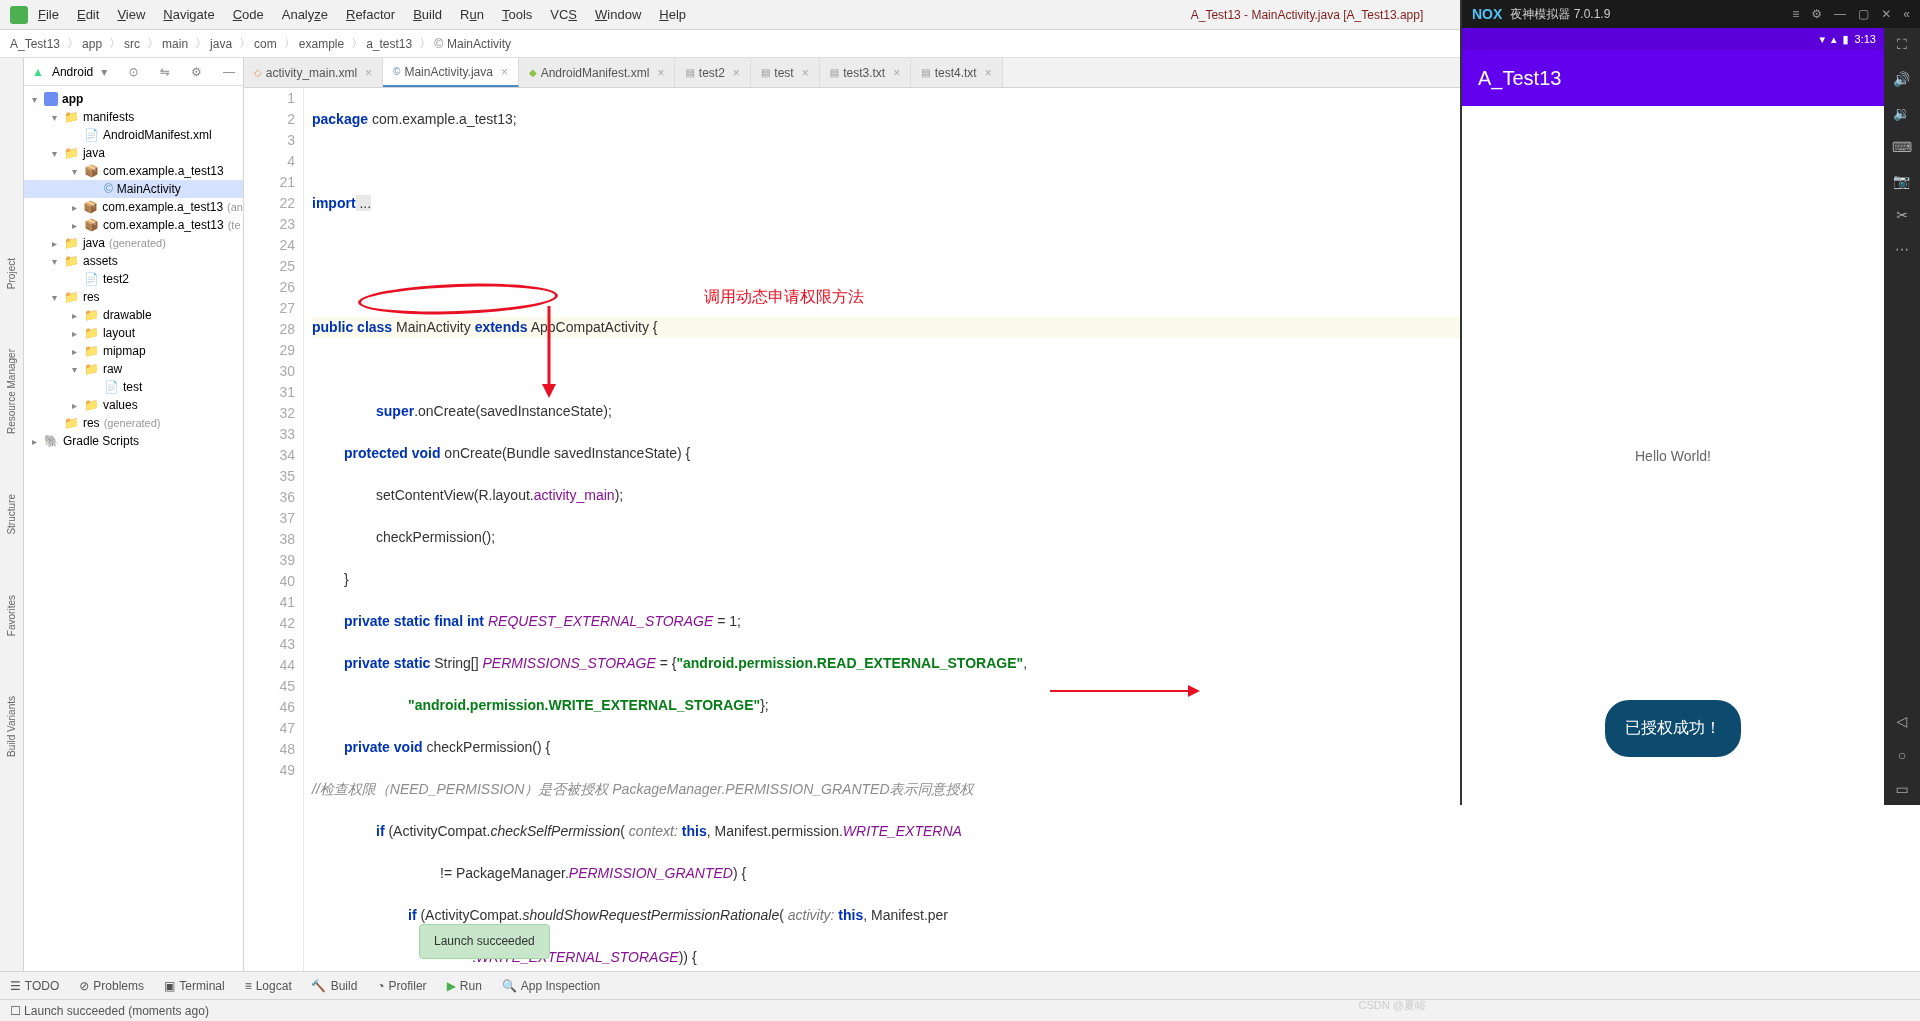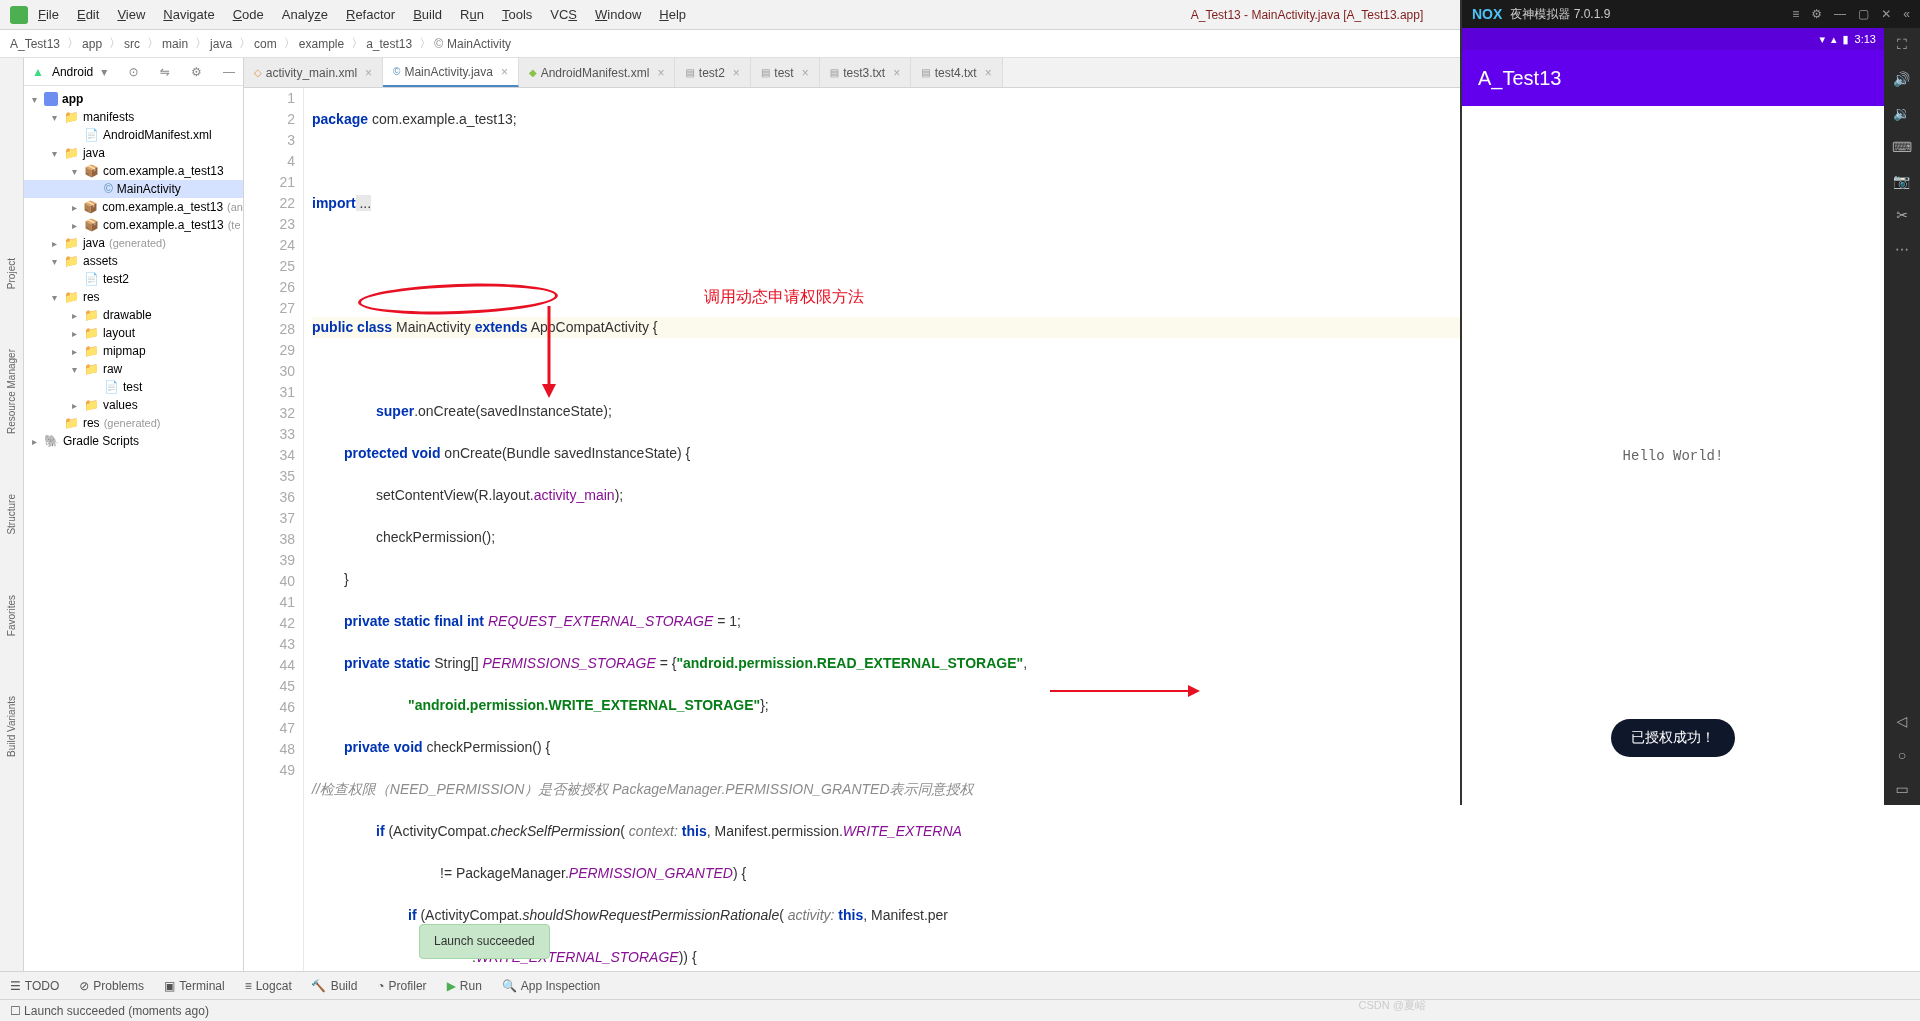--- a/index.html
+++ b/index.html
@@ -66,22 +66,22 @@
 .nox{position:absolute;top:0;right:0;width:460px;height:805px;background:#111;border-left:2px solid #333;display:flex;flex-direction:column;}
 .nox-title{height:28px;background:#1a1a1a;color:#ccc;display:flex;align-items:center;padding:0 10px;font-size:12px;}
 .nox-title .nox-logo{color:#4fc3f7;font-weight:bold;margin-right:8px;font-size:14px;}
 .nox-title .spacer{flex:1;}
 .nox-title .wbtn{margin-left:12px;color:#999;}
 .nox-content{flex:1;display:flex;}
 .nox-screen{flex:1;background:#fff;display:flex;flex-direction:column;}
 .nox-statusbar{height:22px;background:#5b00d8;color:#fff;display:flex;align-items:center;justify-content:flex-end;padding:0 8px;font-size:11px;gap:6px;}
 .nox-appbar{height:56px;background:#6200ee;color:#fff;display:flex;align-items:center;padding:0 16px;font-size:20px;}
 .nox-body{flex:1;position:relative;display:flex;align-items:center;justify-content:center;background:#fff;}
-.nox-body .hello{color:#666;font-size:14px;font-family:Liberation Mono, monospace;}
-.nox-toast{position:absolute;bottom:48px;left:50%;transform:translateX(-50%);background:#0f172a;color:#fff;padding:10px 20px;border-radius:24px;font-size:14px;}
+.nox-body .hello{color:#666;font-size:14px;}
+.nox-toast{position:absolute;bottom:48px;left:50%;transform:translateX(-50%);background:#0c4a6e;color:#fff;padding:18px 20px;border-radius:24px;font-size:16px;}
 .nox-side{width:36px;background:#2a2a2a;display:flex;flex-direction:column;align-items:center;padding:8px 0;gap:18px;color:#aaa;font-size:14px;}
 .nox-side .sbtn{cursor:pointer;}
 .red-long-arrow{position:absolute;top:690px;left:1050px;width:140px;height:2px;background:#e81123;}
 .red-long-arrow:after{content:"";position:absolute;right:-10px;top:-5px;border-left:12px solid #e81123;border-top:6px solid transparent;border-bottom:6px solid transparent;}
 .ind{display:inline-block;}
 .i1{width:32px;}.i2{width:64px;}.i3{width:96px;}.i4{width:128px;}.i5{width:160px;}
 .gutter-line{position:relative;}
 .watermark{position:absolute;right:494px;bottom:8px;color:#ccc;font-size:11px;}
 </style>
 </head>

